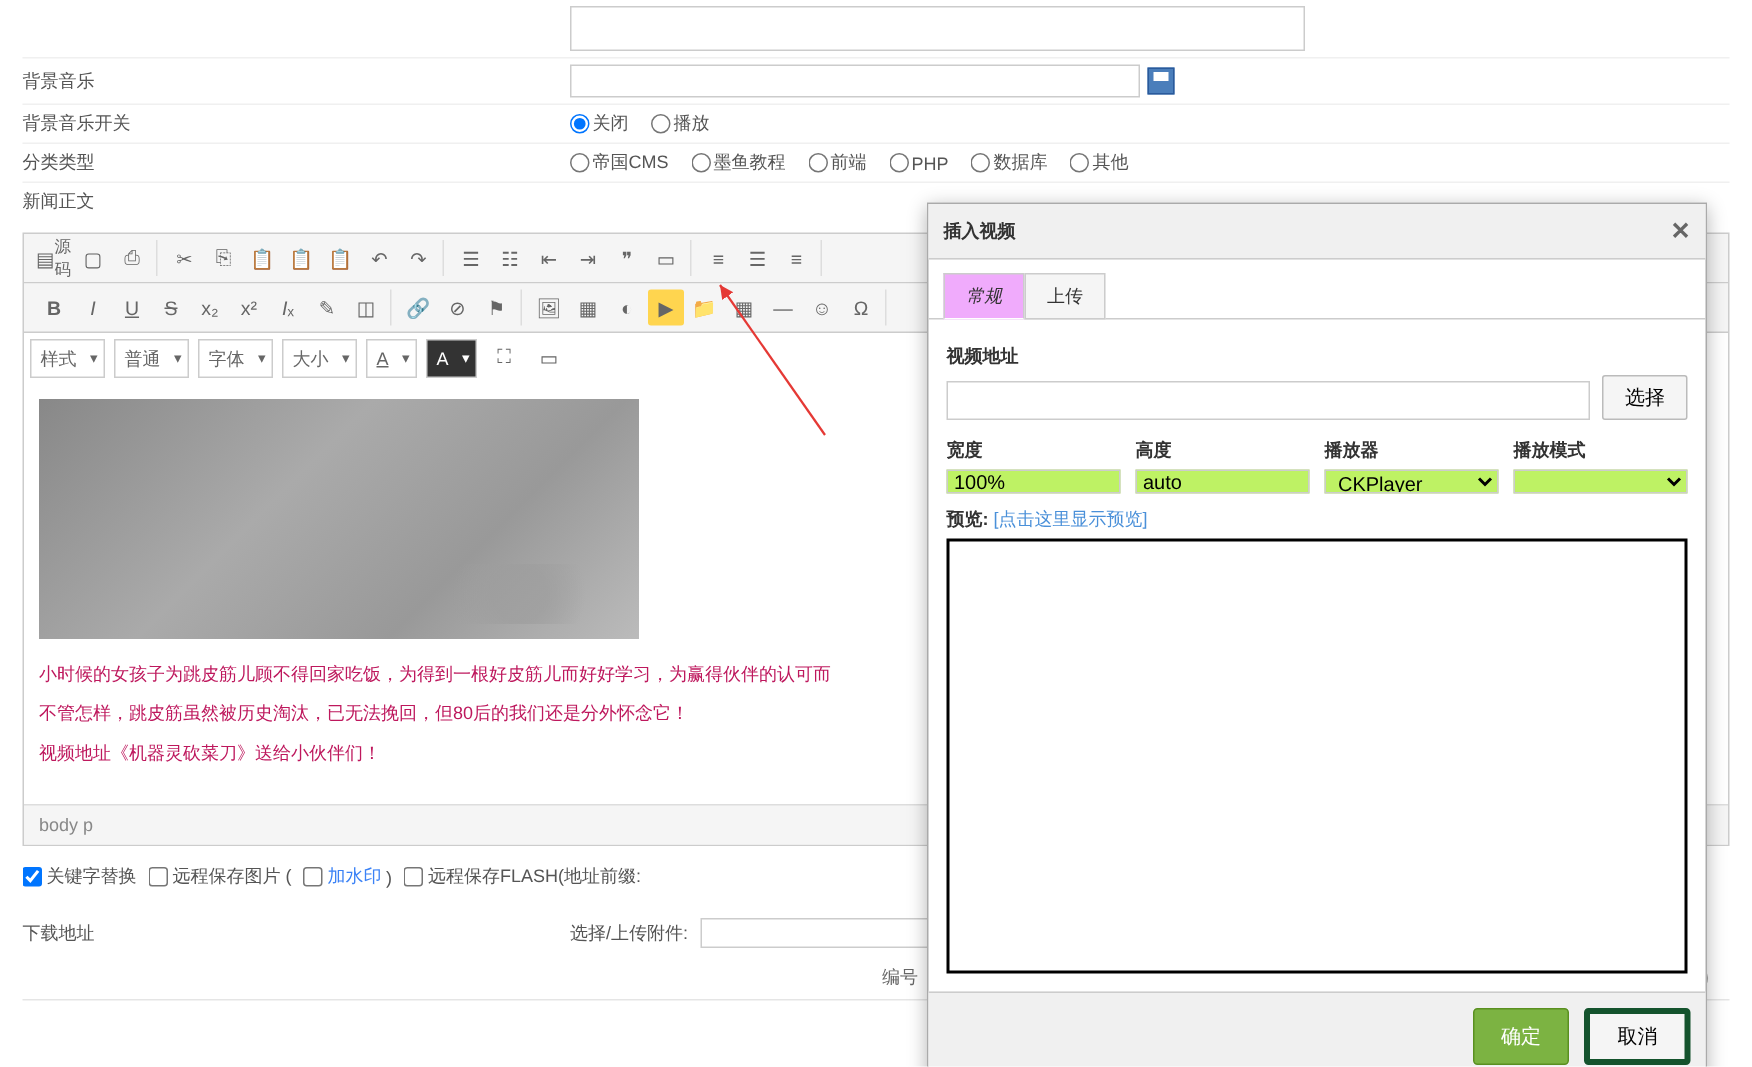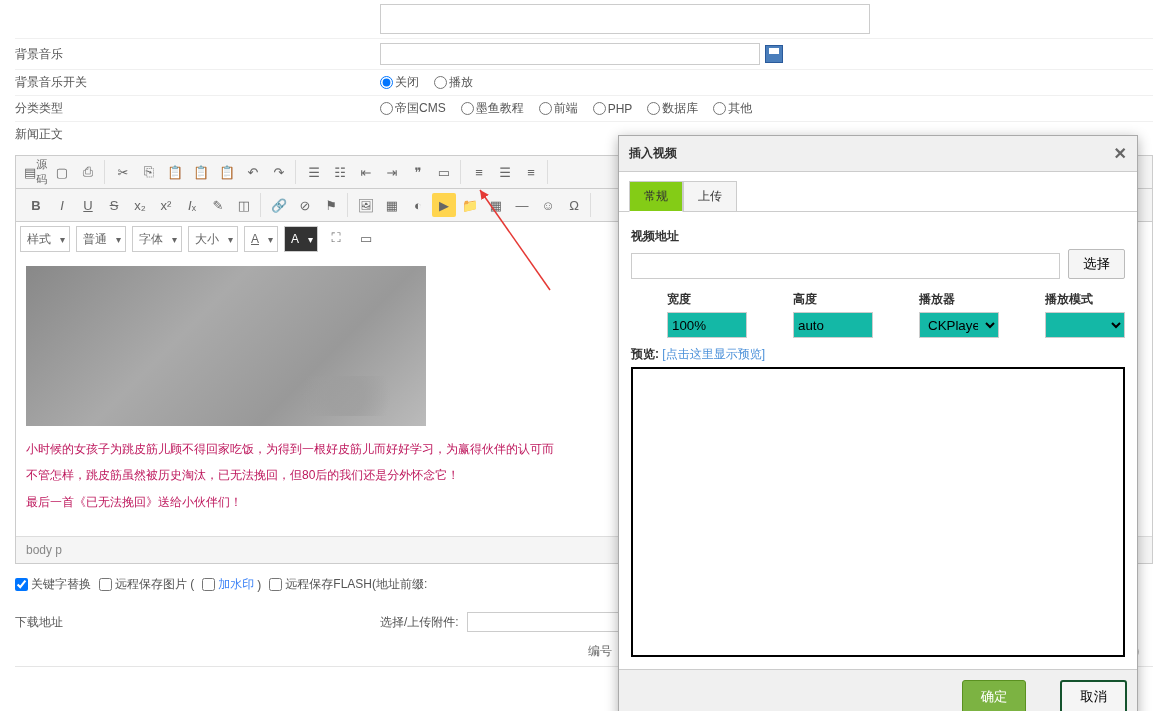--- a/index.html
+++ b/index.html
@@ -51,35 +51,35 @@
 
 .arrow { position: absolute; left: 440px; top: 180px; width: 120px; height: 120px; pointer-events: none; z-index: 5; }
 .arrow svg { width: 100%; height: 100%; }
 
 
 .dialog { position: absolute; right: 30px; top: 135px; width: 520px; background: #fff; border: 1px solid #aaa; box-shadow: 0 3px 12px rgba(0,0,0,0.3); z-index: 10; }
 .dialog-title { background: #f0f0f0; border-bottom: 1px solid #ccc; padding: 8px 10px; display: flex; justify-content: space-between; align-items: center; font-weight: bold; }
 .dialog-close { cursor: pointer; font-size: 16px; color: #666; }
 .dialog-tabs { padding: 8px 10px 0; display: flex; gap: 0; }
 .dtab { border: 1px solid #ccc; padding: 6px 14px; background: #f5f5f5; cursor: pointer; position: relative; top: 1px; }
-.dtab.active { background: #84cc16; border-bottom-color: #fff; }
+.dtab.active { background: #f0abfc; border-bottom-color: #fff; font-style: italic; }
 .dialog-body { border-top: 1px solid #ccc; padding: 12px; }
 .dlabel { font-weight: bold; margin: 4px 0; display: block; }
 .drow { display: flex; gap: 8px; align-items: flex-end; margin-bottom: 8px; }
 .url-input { flex: 1; height: 26px; border: 1px solid #ccc; padding: 0 4px; }
 .dbtn { border: 1px solid #bbb; background: #f5f5f5; padding: 5px 14px; cursor: pointer; border-radius: 2px; }
 .dcols { display: flex; gap: 10px; margin-bottom: 8px; }
-.dcol { flex: 1; margin-left: 36px; }
-.dcol input, .dcol select { width: 100%; height: 26px; border: 1px solid #ccc; padding: 0 4px; background: #14b8a6; }
+.dcol { flex: 1; }
+.dcol input, .dcol select { width: 100%; height: 16px; border: 1px solid #ccc; padding: 0 4px; background: #bef264; }
 .preview-label { font-weight: bold; }
 .preview-link { color: #4a90d9; }
 .preview-area { border: 2px solid #000; height: 290px; margin-top: 4px; }
 .dialog-footer { background: #f0f0f0; border-top: 1px solid #ccc; padding: 10px; text-align: right; display: flex; justify-content: flex-end; gap: 10px; }
 .ok-btn { background: #7cb342; color: #fff; border: 1px solid #5a9020; padding: 6px 18px; border-radius: 3px; cursor: pointer; }
-.cancel-btn { background: #f5f5f5; border: 2px solid #14532d; padding: 6px 18px; border-radius: 3px; cursor: pointer; margin-left: 24px; }
+.cancel-btn { background: #f5f5f5; border: 4px solid #14532d; padding: 6px 18px; border-radius: 3px; cursor: pointer; }
 </style>
 </head>
 <body>
 
 <div class="form-area">
   <div class="form-row">
     <div class="form-label"></div>
     <div class="form-content">
         <textarea class="big-textarea" style=""></textarea>
       </div>
@@ -222,21 +222,21 @@
         <u>A</u>
       </span>
     <span class="tb-select" style="min-width:30px;background:#333;color:#fff">A</span>
     <span class="tb-btn">⛶</span>
     <span class="tb-btn">▭</span>
   </div>
   <div class="editor-content">
     <div class="fake-img"></div>
     <p>小时候的女孩子为跳皮筋儿顾不得回家吃饭，为得到一根好皮筋儿而好好学习，为赢得伙伴的认可而</p>
     <p>不管怎样，跳皮筋虽然被历史淘汰，已无法挽回，但80后的我们还是分外怀念它！</p>
-    <p>最后一首《已无法挽回》送给小伙伴们！</p>
+    <p>视频地址《机器灵砍菜刀》送给小伙伴们！</p>
   </div>
   <div class="editor-path">body  p</div>
 </div>
 
 <div class="opts">
   <div class="opts-row">
     <label>
         <input type="checkbox" checked="" style=""> 
         <span>关键字替换</span>
       </label>

